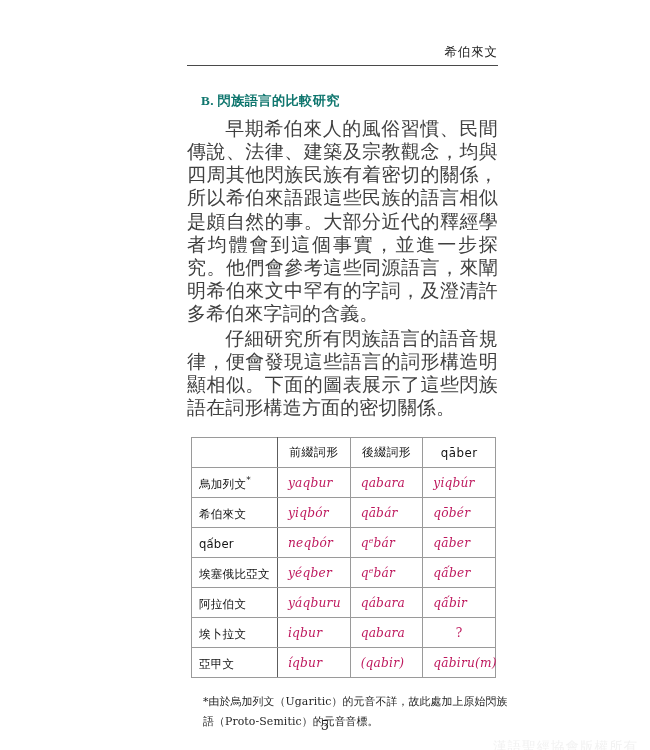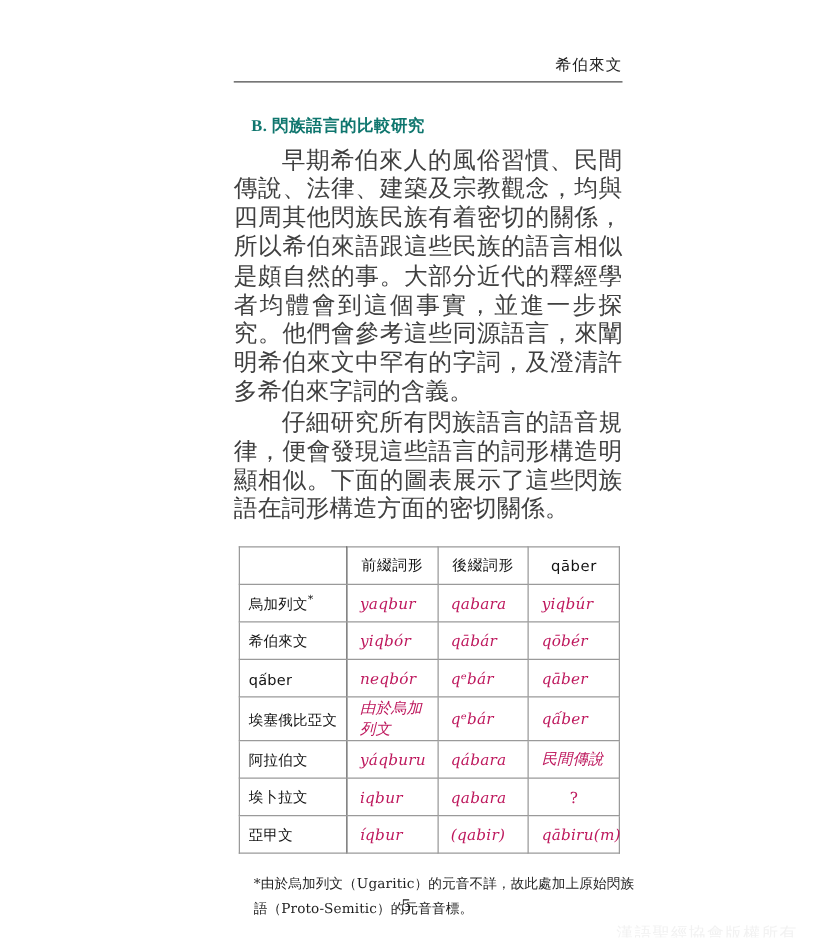--- a/index.html
+++ b/index.html
@@ -209,30 +209,30 @@
 
           <tr>
             <td class="lang"><span>qấber</span><span class="sup-star"></span></td>
             <td class="form">neqbór</td>
             <td class="form">qᵉbár</td>
             <td class="form">qāber</td>
           </tr>
 
           <tr>
             <td class="lang"><span>埃塞俄比亞文</span><span class="sup-star"></span></td>
-            <td class="form">由於烏加列文</td>
+            <td class="form">yéqber</td>
             <td class="form">qᵉbár</td>
             <td class="form">qấber</td>
           </tr>
 
           <tr>
             <td class="lang"><span>阿拉伯文</span><span class="sup-star"></span></td>
             <td class="form">yáqburu</td>
             <td class="form">qábara</td>
-            <td class="form">民間傳說</td>
+            <td class="form">qấbir</td>
           </tr>
 
           <tr>
             <td class="lang"><span>埃卜拉文</span><span class="sup-star"></span></td>
             <td class="form">iqbur</td>
             <td class="form">qabara</td>
             <td class="form center">?</td>
           </tr>
 
           <tr>

